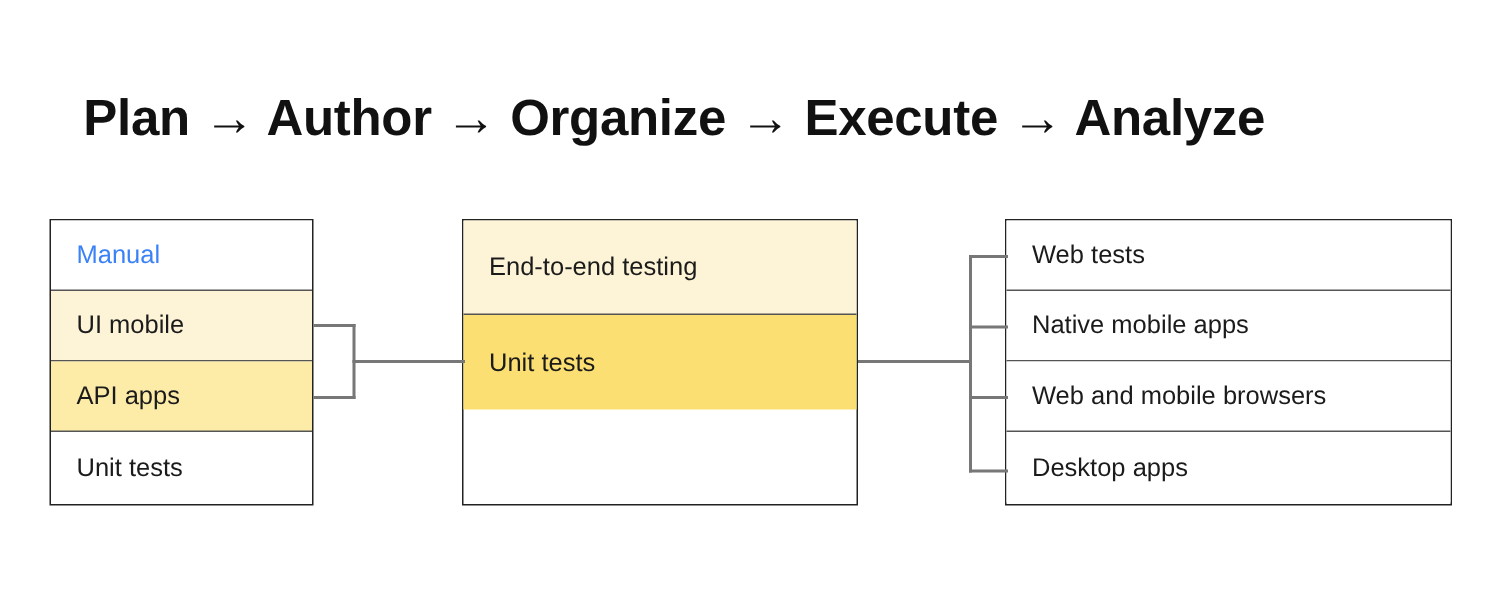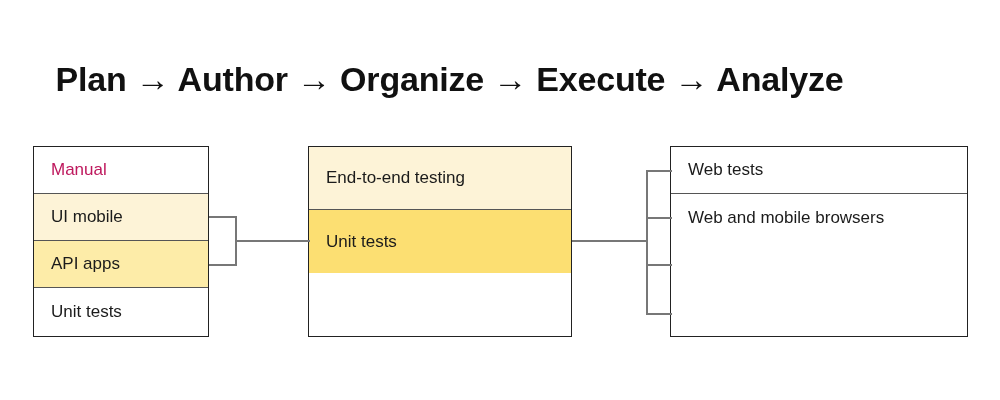--- a/index.html
+++ b/index.html
@@ -83,34 +83,36 @@
   #rb-stub-2     { left: 646px; top: 217px; width: 26px; }
   #rb-stub-3     { left: 646px; top: 264px; width: 26px; }
   #rb-stub-4     { left: 646px; top: 313px; width: 26px; }
 </style>
 </head>
 <body style="background: rgb(255, 255, 255);">
 
 <div class="title">Plan → Author → Organize → Execute → Analyze</div>
 
 <div class="column" id="col-left" style="border-color: rgb(34, 34, 34);">
-  <div class="cell" style="background: rgb(255, 255, 255); border-bottom-color: rgb(85, 85, 85); color: #be185d;">Manual</div>
+  <div class="cell" style="background: rgb(255, 255, 255); border-bottom-color: rgb(85, 85, 85); color: #3b82f6;">Manual</div>
   <div class="cell" style="background: rgb(253, 243, 215); border-bottom-color: rgb(85, 85, 85); color: rgb(27, 27, 27);">UI mobile</div>
   <div class="cell" style="background: rgb(253, 236, 168); border-bottom-color: rgb(85, 85, 85); color: rgb(27, 27, 27);">API apps</div>
   <div class="cell" style="background: rgb(255, 255, 255); border-bottom-color: rgb(85, 85, 85); color: rgb(27, 27, 27);">Unit tests</div>
 </div>
 
 <div class="column" id="col-middle" style="border-color: rgb(34, 34, 34);">
   <div class="cell" style="background: rgb(253, 243, 215); border-bottom-color: rgb(85, 85, 85); color: rgb(27, 27, 27);">End-to-end testing</div>
   <div class="cell" style="background: rgb(252, 223, 114); border-bottom-color: rgb(85, 85, 85); color: rgb(27, 27, 27);">Unit tests</div>
 </div>
 
 <div class="column" id="col-right" style="border-color: rgb(34, 34, 34);">
   <div class="cell" style="background: rgb(255, 255, 255); border-bottom-color: rgb(85, 85, 85); color: rgb(27, 27, 27);">Web tests</div>
+  <div class="cell" style="background: rgb(255, 255, 255); border-bottom-color: rgb(85, 85, 85); color: rgb(27, 27, 27);">Native mobile apps</div>
   <div class="cell" style="background: rgb(255, 255, 255); border-bottom-color: rgb(85, 85, 85); color: rgb(27, 27, 27);">Web and mobile browsers</div>
+  <div class="cell" style="background: rgb(255, 255, 255); border-bottom-color: rgb(85, 85, 85); color: rgb(27, 27, 27);">Desktop apps</div>
 </div>
 
 <div class="conn h-line" id="lb-stub-top" style="background: rgb(119, 119, 119);"></div>
 <div class="conn h-line" id="lb-stub-bot" style="background: rgb(119, 119, 119);"></div>
 <div class="conn v-line" id="lb-spine" style="background: rgb(119, 119, 119);"></div>
 <div class="conn h-line" id="lb-trunk" style="background: rgb(119, 119, 119);"></div>
 
 <div class="conn h-line" id="rb-trunk" style="background: rgb(119, 119, 119);"></div>
 <div class="conn v-line" id="rb-spine" style="background: rgb(119, 119, 119);"></div>
 <div class="conn h-line" id="rb-stub-1" style="background: rgb(119, 119, 119);"></div>

